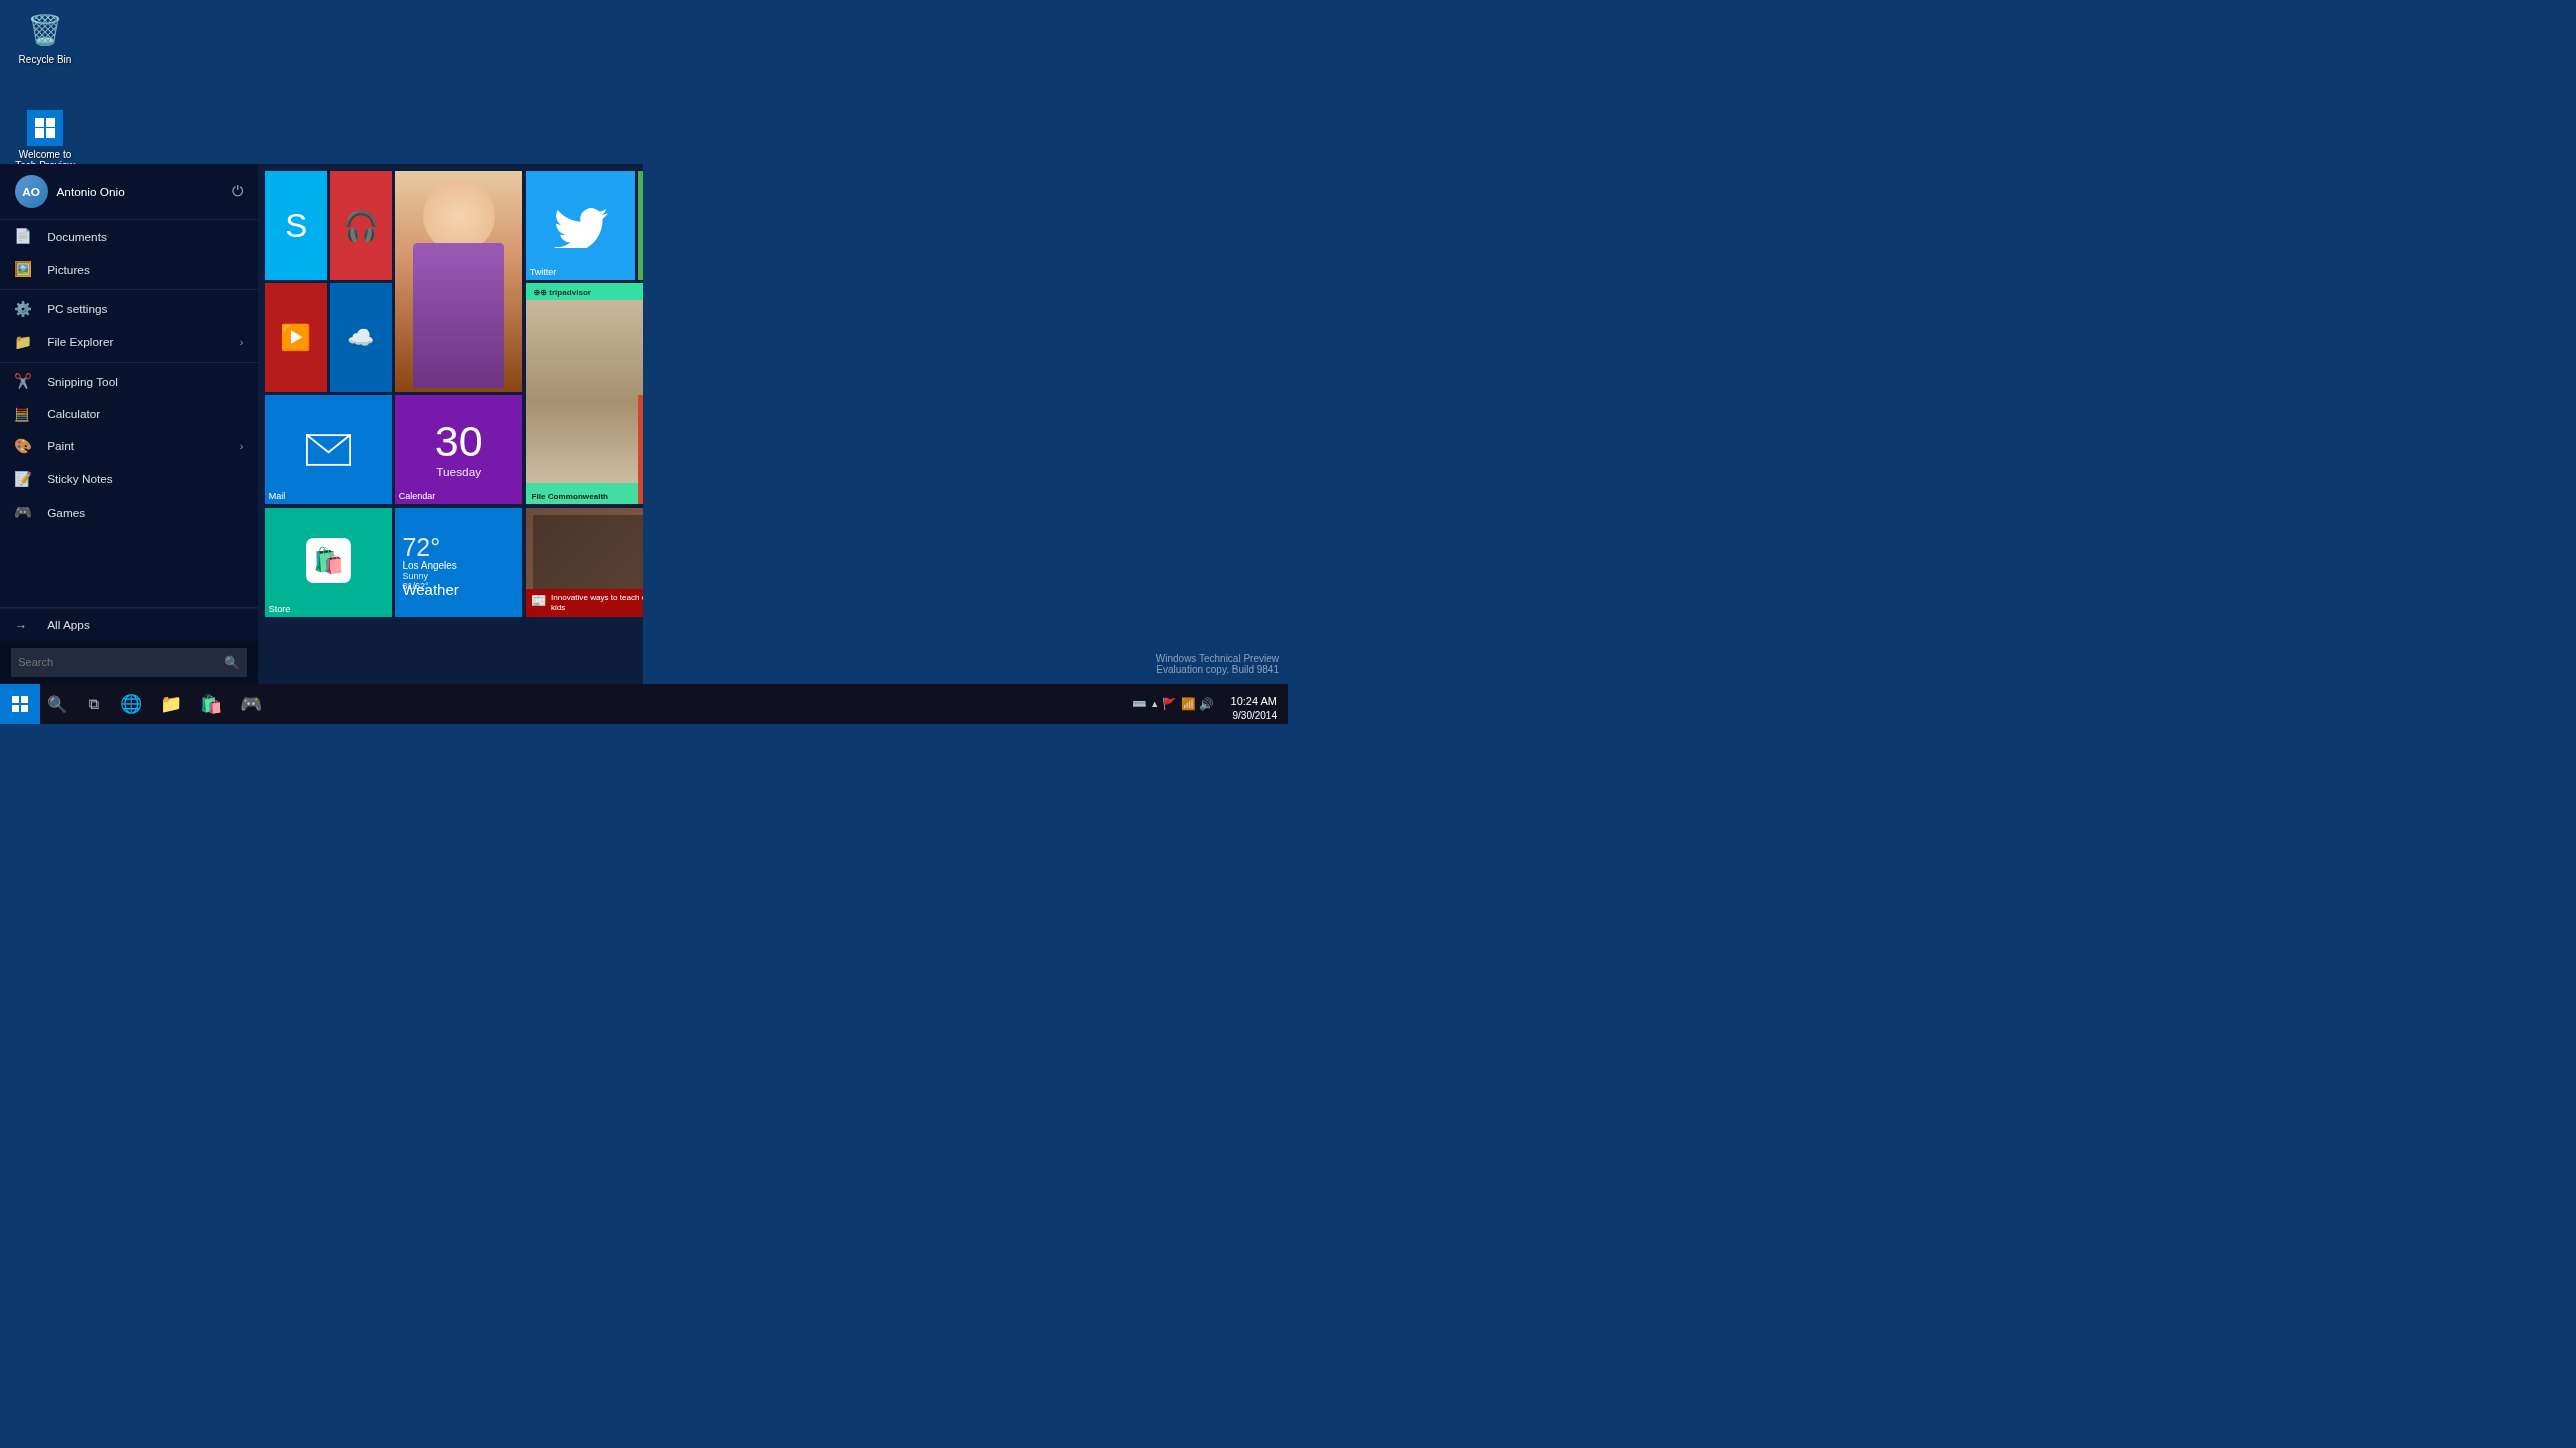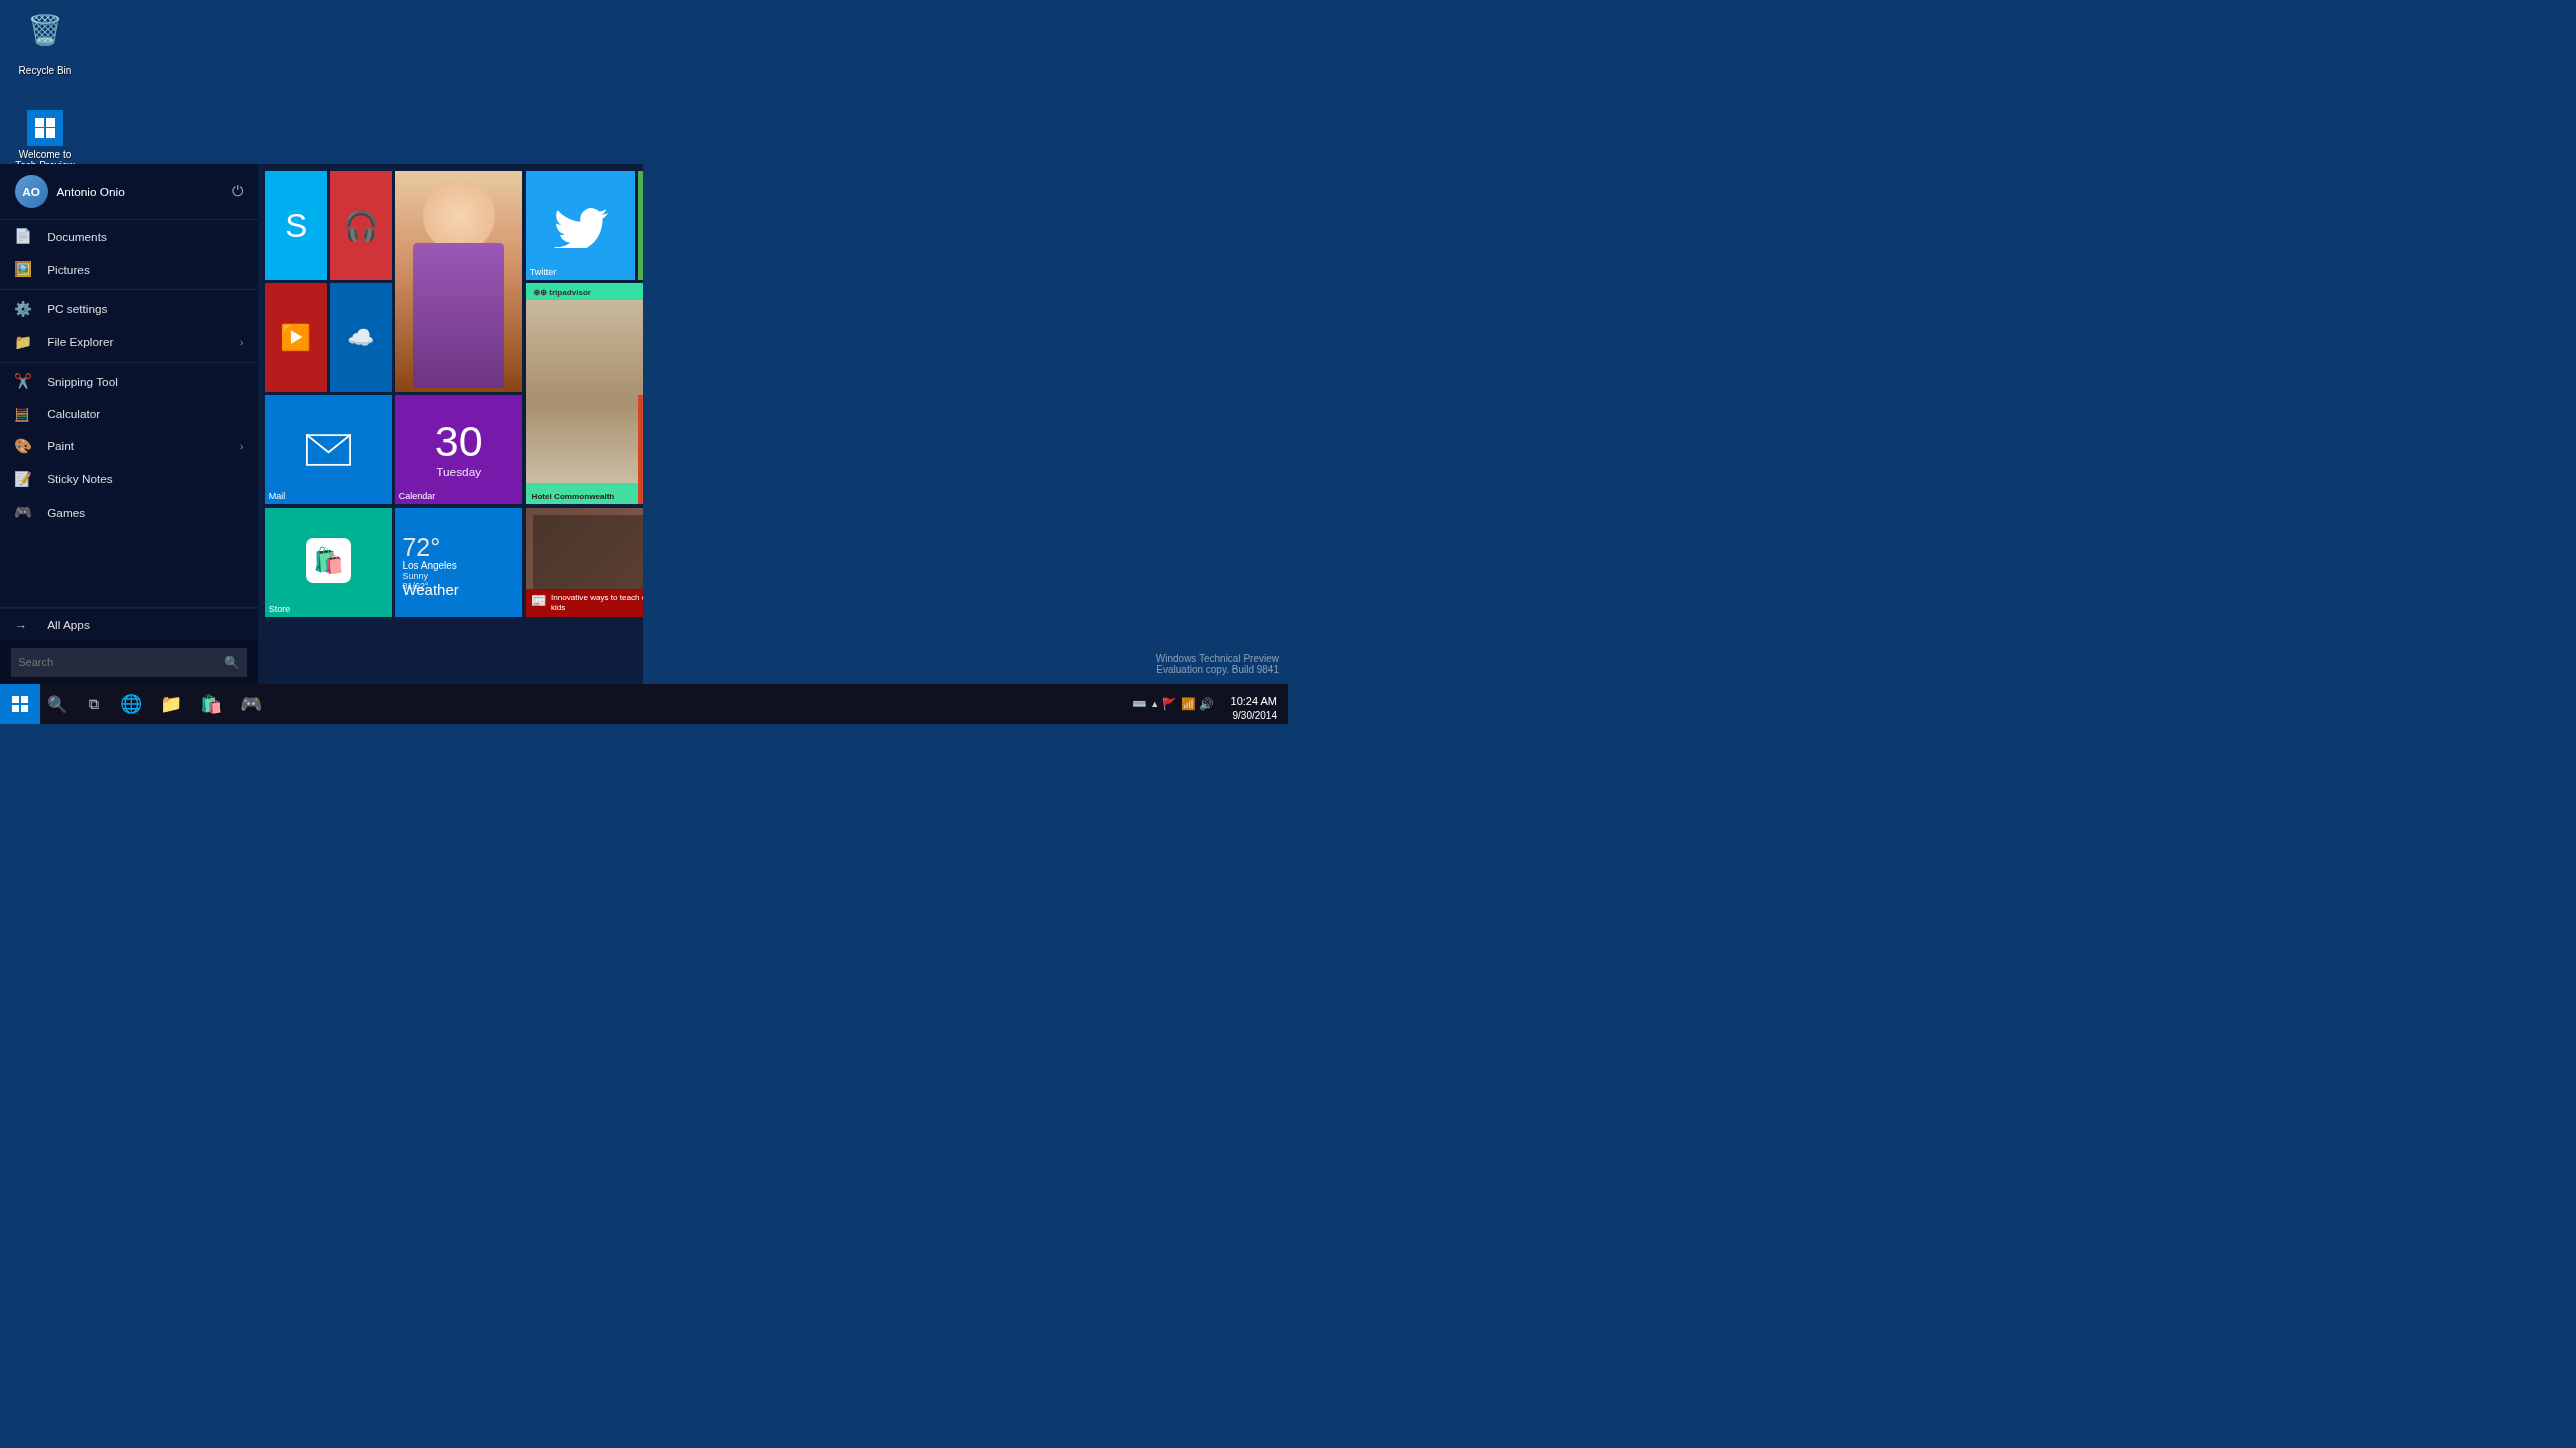--- a/index.html
+++ b/index.html
@@ -57,21 +57,21 @@
       background: white;
     }
   </style>
 </head>
 <body>
 
 <div class="desktop">
 
   <div class="desktop-icon recycle-icon" style="position:absolute;top:9px;left:9px;">
     <div style="font-size:29px;">🗑️</div>
-    <span style="color:white;font-size:10px;text-align:right;margin-top:18px;text-shadow:0.9px 0.9px 1.8px rgba(0,0,0,0.8);">Recycle Bin</span>
+    <span style="color:white;font-size:10px;text-align:right;margin-top:7px;text-shadow:0.9px 0.9px 1.8px rgba(0,0,0,0.8);">Recycle Bin</span>
   </div>
 
   <div class="desktop-icon welcome-icon" style="position:absolute;top:106px;left:9px;">
     <div style="width:36px;height:36px;background:#0078d4;display:flex;align-items:center;justify-content:center;">
       <div class="win-logo" style="width:20px;height:20px;">
         <div style="background:white;"></div>
         <div style="background:white;"></div>
         <div style="background:white;"></div>
         <div style="background:white;"></div>
       </div>
@@ -190,21 +190,21 @@
         </div>
 
         <div style="position:absolute;left:261px;top:112px;width:174px;height:221px;background:#4d7c0f;display:flex;flex-direction:column;cursor:pointer;overflow:hidden;">
 
           <div style="background:#34e0a1;padding:3.6px 7.2px;display:flex;align-items:center;font-size:8.1px;color:#333;font-weight:bold;">
             <span>⊕⊕ tripadvisor</span>
           </div>
 
           <div style="flex:1;background:linear-gradient(180deg,#c8b89a 0%,#a89070 50%,#d4c8b0 100%);position:relative;">
             <div style="position:absolute;bottom:0;left:0;right:0;background:rgba(52,224,161,0.9);padding:2.7px 5.4px;">
-              <span style="font-size:8.1px;color:#222;font-weight:bold;">Hotel Commonwealth</span>
+              <span style="font-size:8.1px;color:#222;font-weight:bold;">File Commonwealth</span>
             </div>
           </div>
         </div>
 
         <div style="position:absolute;left:0;top:224px;width:127px;height:109px;background:#0078d4;display:flex;flex-direction:column;align-items:center;justify-content:center;cursor:pointer;">
 
           <svg width="45" height="32" viewBox="0 0 50 35" fill="none">
             <rect width="50" height="35" fill="none"></rect>
             <polyline points="0,0 25,20 50,0" stroke="white" stroke-width="2" fill="none"></polyline>
             <rect x="1" y="1" width="48" height="33" stroke="white" stroke-width="2" fill="none"></rect>

